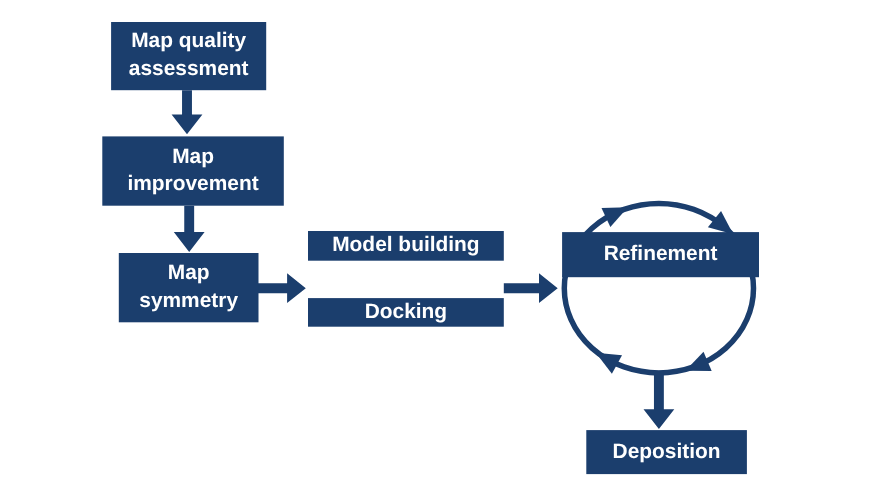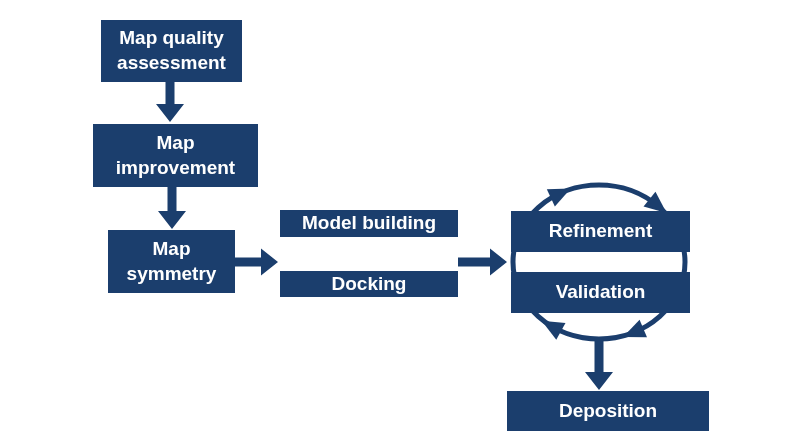--- a/index.html
+++ b/index.html
@@ -60,17 +60,16 @@
 
   <div class="node" style="left:108px;top:230px;width:127px;height:63px">Map
 symmetry</div>
 
   <div class="node" style="left:280px;top:210px;width:178px;height:27px">Model building</div>
 
   <div class="node" style="left:280px;top:271px;width:178px;height:26px">Docking</div>
 
   <div class="node" style="left:511px;top:211px;width:179px;height:41px">Refinement</div>
 
-  <div class="node" style="left:511px;top:272px;width:179px;height:41px">Validation</div>
 
-  <div class="node" style="left:507px;top:391px;width:202px;height:40px">Deposition</div>
+  <div class="node" style="left:533px;top:391px;width:146px;height:40px">Deposition</div>
 
 </div>
 
 </body></html>

